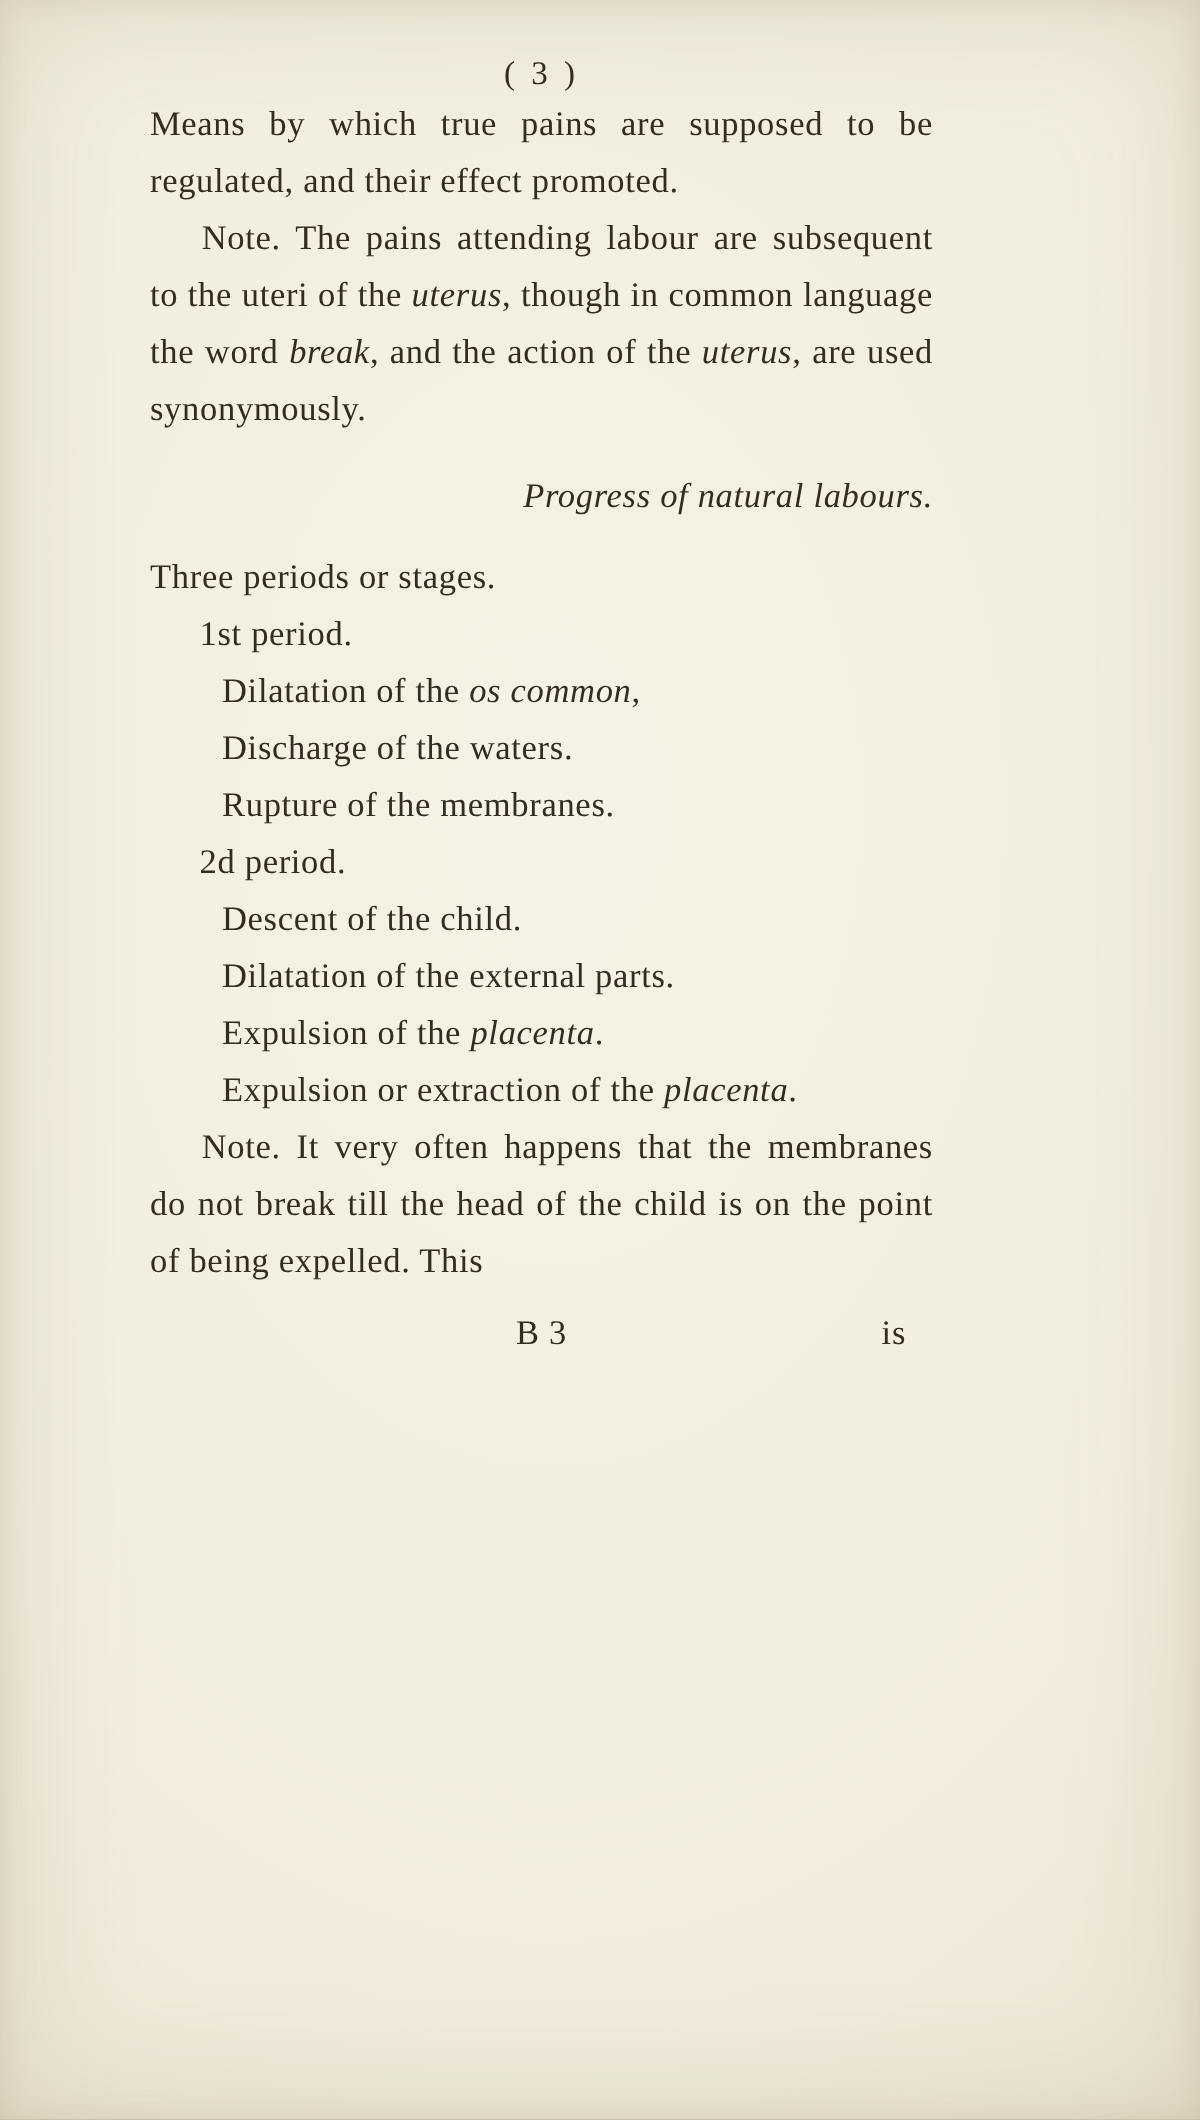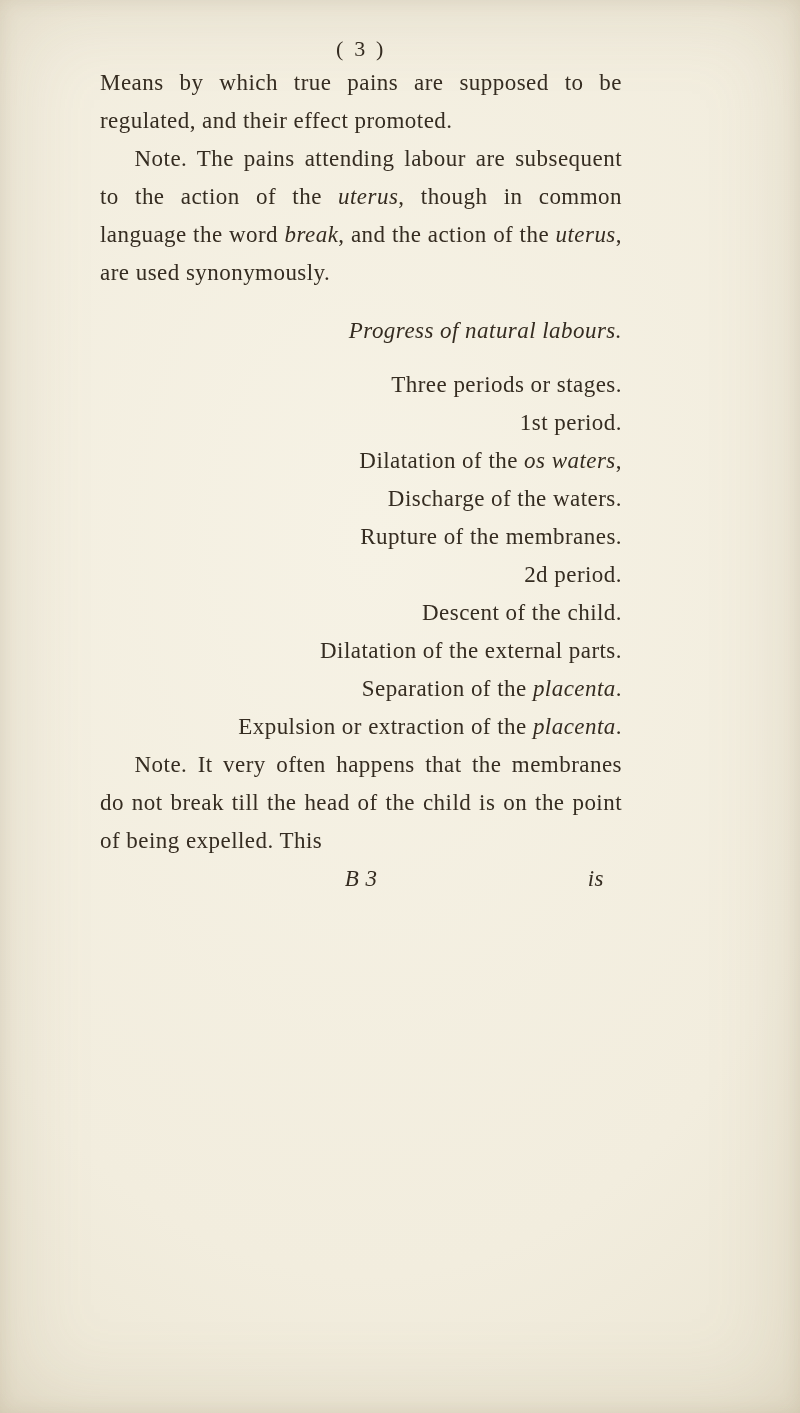--- a/index.html
+++ b/index.html
@@ -40,70 +40,70 @@
     text-align: justify;
   }
   .mt-para1 { margin-top: 24px; }
   .mt-note1 { margin-top: 20px; }
   p.indent { text-indent: 1.5em; }
   .heading-italic {
     margin-top: 20px;
     text-align: right;
     font-style: italic;
   }
-  .line { white-space: nowrap; text-align: right; }
+  .line { white-space: nowrap; }
   .mt-list { margin-top: 16px; }
   .indent-period { padding-left: 33px; }
   .indent-item { padding-left: 48px; }
   .mt-note2 { margin-top: 20px; }
   .footer-line {
     position: relative;
+    margin-top: 10px;
     text-align: center;
-    font-style: italic;
   }
   .catchword {
     position: absolute;
     right: 18px;
     top: 0;
   }
   i { font-style: italic; }
 </style>
 </head>
 <body>
 
 <div class="page">
   <div class="text-block">
 
     <div class="page-number">( 3 )</div>
 
     <p class="para mt-para1">Means by which true pains are supposed to be regulated, and their effect promoted.</p>
 
-    <p class="para indent mt-note1"><span>Note.</span><span> The pains attending labour are subsequent to the action of the </span><i>uterus</i><span>, though in common language the word </span><i>break</i><span>, and the action of the </span><i>uterus</i><span>, are used synonymously.</span></p>
+    <p class="para indent mt-note1"><span>Note.</span><span> The pains attending labour are subsequent to the uteri of the </span><i>uterus</i><span>, though in common language the word </span><i>break</i><span>, and the action of the </span><i>uterus</i><span>, are used synonymously.</span></p>
 
     <div class="heading-italic">Progress of natural labours.</div>
 
     <div class="line mt-list">Three periods or stages.</div>
 
     <div class="line indent-period">1st period.</div>
 
-    <div class="line indent-item"><span>Dilatation of the </span><i>os waters</i><span>,</span></div>
+    <div class="line indent-item"><span>Dilatation of the </span><i>os common</i><span>,</span></div>
 
     <div class="line indent-item">Discharge of the waters.</div>
 
     <div class="line indent-item">Rupture of the membranes.</div>
 
     <div class="line indent-period">2d period.</div>
 
     <div class="line indent-item">Descent of the child.</div>
 
     <div class="line indent-item">Dilatation of the external parts.</div>
 
 
 
-    <div class="line indent-item"><span>Separation of the </span><i>placenta</i><span>.</span></div>
+    <div class="line indent-item"><span>Expulsion of the </span><i>placenta</i><span>.</span></div>
 
     <div class="line indent-item"><span>Expulsion or extraction of the </span><i>placenta</i><span>.</span></div>
 
     <p class="para indent mt-note2"><span>Note.</span><span> It very often happens that the membranes do not break till the head of the child is on the point of being expelled. This</span></p>
 
     <div class="footer-line">
       <span class="signature">B 3</span>
       <span class="catchword">is</span>
     </div>
 

